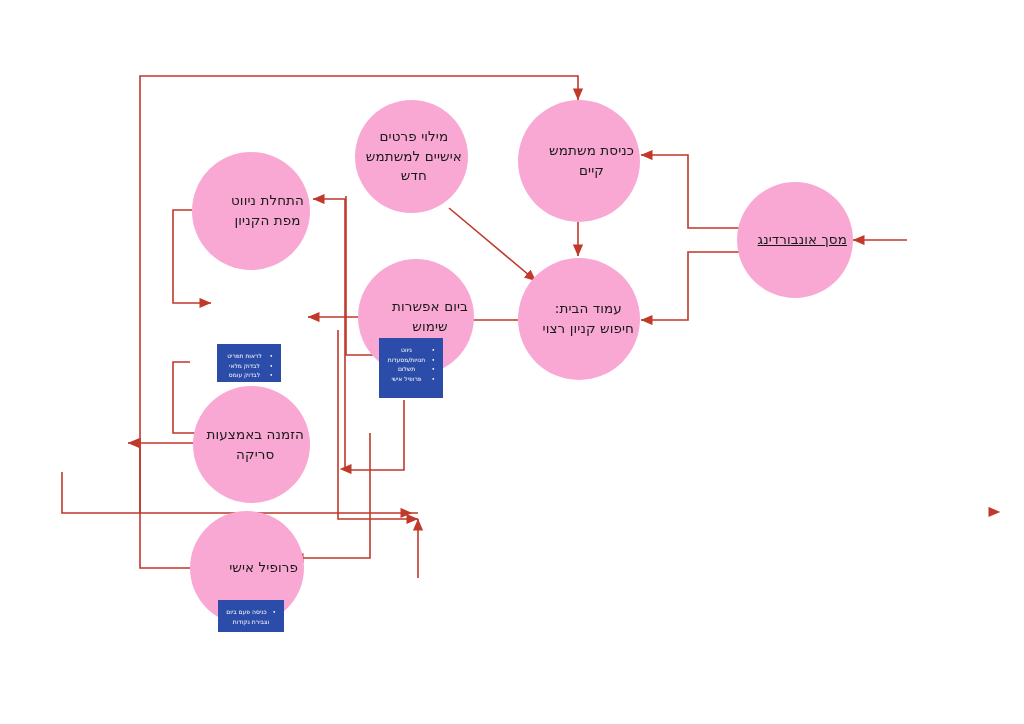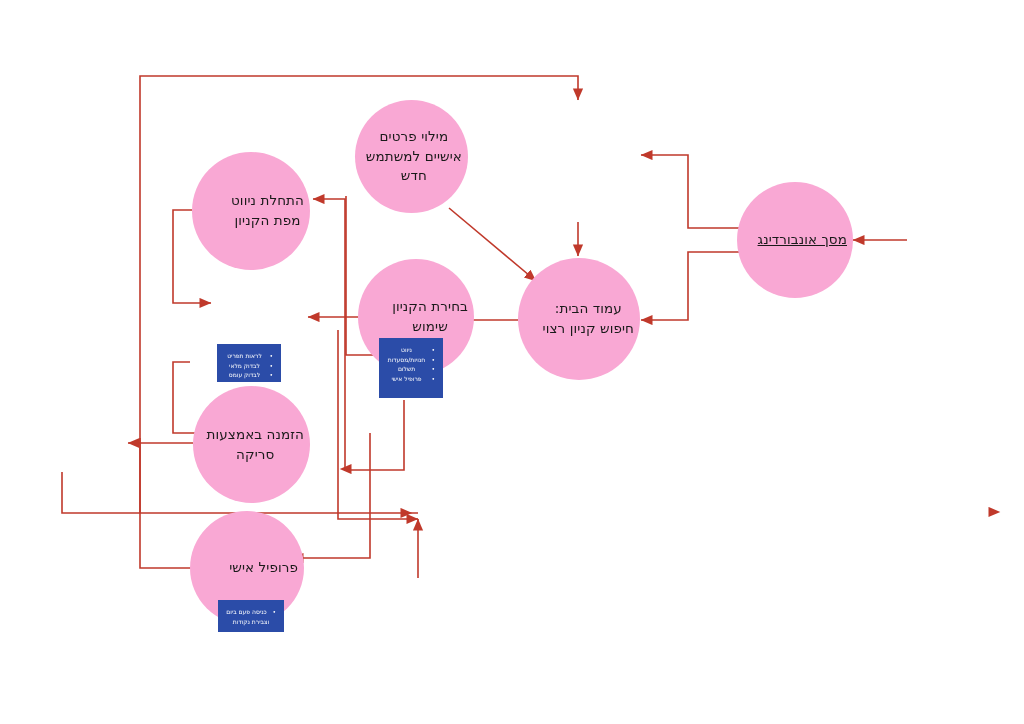--- a/index.html
+++ b/index.html
@@ -118,34 +118,38 @@
     <g fill="none" stroke="#C0392B" stroke-width="1.6" marker-end="url(#ah)">
       <path d="M404,400 L404,470 L345,470 L345,199 L313,199"></path>
     </g>
   </svg>
 
 
   <div class="node" style="left:737px;top:182px;width:116px;height:116px;text-decoration:underline;">
     <span class="label">מסך אונבורדינג</span>
   </div>
 
+  <div class="node" style="left:518px;top:100px;width:122px;height:122px;">
+    <span class="label">כניסת משתמש
+קיים</span>
+  </div>
 
   <div class="node" style="left:355px;top:100px;width:113px;height:113px;">
     <span class="label">מילוי פרטים
 אישיים למשתמש
 חדש</span>
   </div>
 
   <div class="node" style="left:518px;top:258px;width:122px;height:122px;">
     <span class="label">עמוד הבית:
 חיפוש קניון רצוי</span>
   </div>
 
   <div class="node" style="left:358px;top:259px;width:116px;height:116px;">
-    <span class="label">בחירת הקניון
+    <span class="label">ביום אפשרות
 שימוש</span>
   </div>
 
   <div class="node" style="left:192px;top:152px;width:118px;height:118px;">
     <span class="label">התחלת ניווט
 מפת הקניון</span>
   </div>
 
 
   <div class="node" style="left:193px;top:386px;width:117px;height:117px;">

